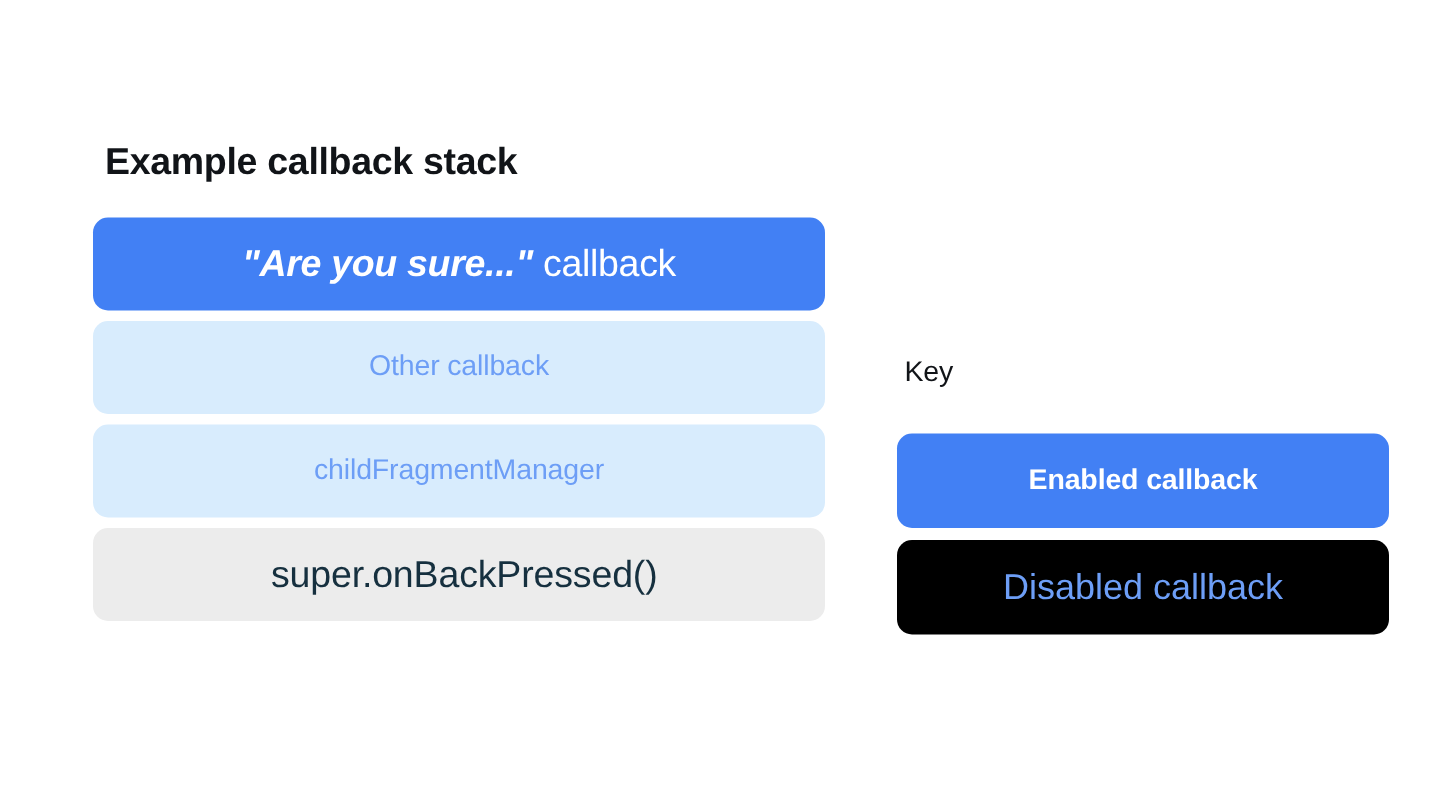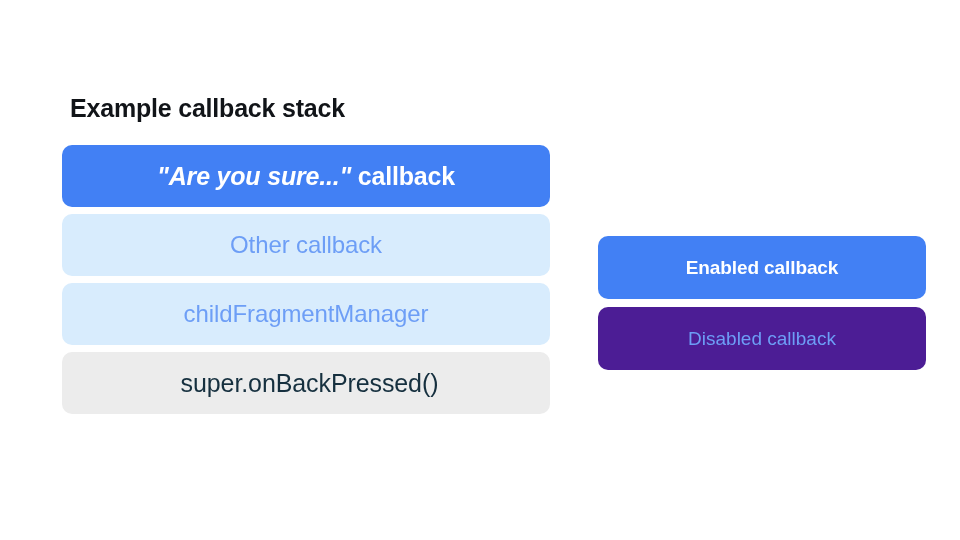--- a/index.html
+++ b/index.html
@@ -59,40 +59,40 @@
     background: #4280F4;
     color: #ffffff;
     font-size: 25px;
     font-weight: bold;
     letter-spacing: -0.2px;
   }
 
   .card-disabled {
     background: #D8ECFD;
     color: #6D9EF6;
-    font-size: 24px;
+    font-size: 19px;
     font-weight: normal;
     letter-spacing: -0.1px;
   }
 
   .card-system {
     background: #ECECEC;
     color: #16303F;
     font-size: 25px;
     font-weight: normal;
     letter-spacing: -0.1px;
   }
 
   .quote-italic {
     font-style: italic;
     font-weight: bold;
   }
   .quote-rest {
     font-style: normal;
-    font-weight: bold;
+    font-weight: normal;
   }
 
   
   .key-section {
     position: absolute;
     left: 598px;
     top: 236px;
     width: 328px;
   }
 
@@ -124,23 +124,23 @@
 
   .key-enabled {
     background: #4280F4;
     color: #ffffff;
     font-size: 19px;
     font-weight: bold;
     letter-spacing: -0.1px;
   }
 
   .key-disabled {
-    background: #4c1d95;
+    background: #000000;
     color: #6D9EF6;
-    font-size: 19px;
+    font-size: 24px;
     font-weight: normal;
   }
 
   .key-system {
     background: #ECECEC;
     color: #16303F;
     font-size: 19px;
     font-weight: normal;
   }
 </style>
@@ -167,20 +167,21 @@
 
 
     <div class="card card-system">
       <span>super.onBackPressed()</span>
     </div>
 
   </div>
 
   <div class="key-section">
 
+    <div class="key-title">Key</div>
 
     <div class="key-card key-enabled">
       <span>Enabled callback</span>
     </div>
 
     <div class="key-card key-disabled">
       <span>Disabled callback</span>
     </div>
 
 

